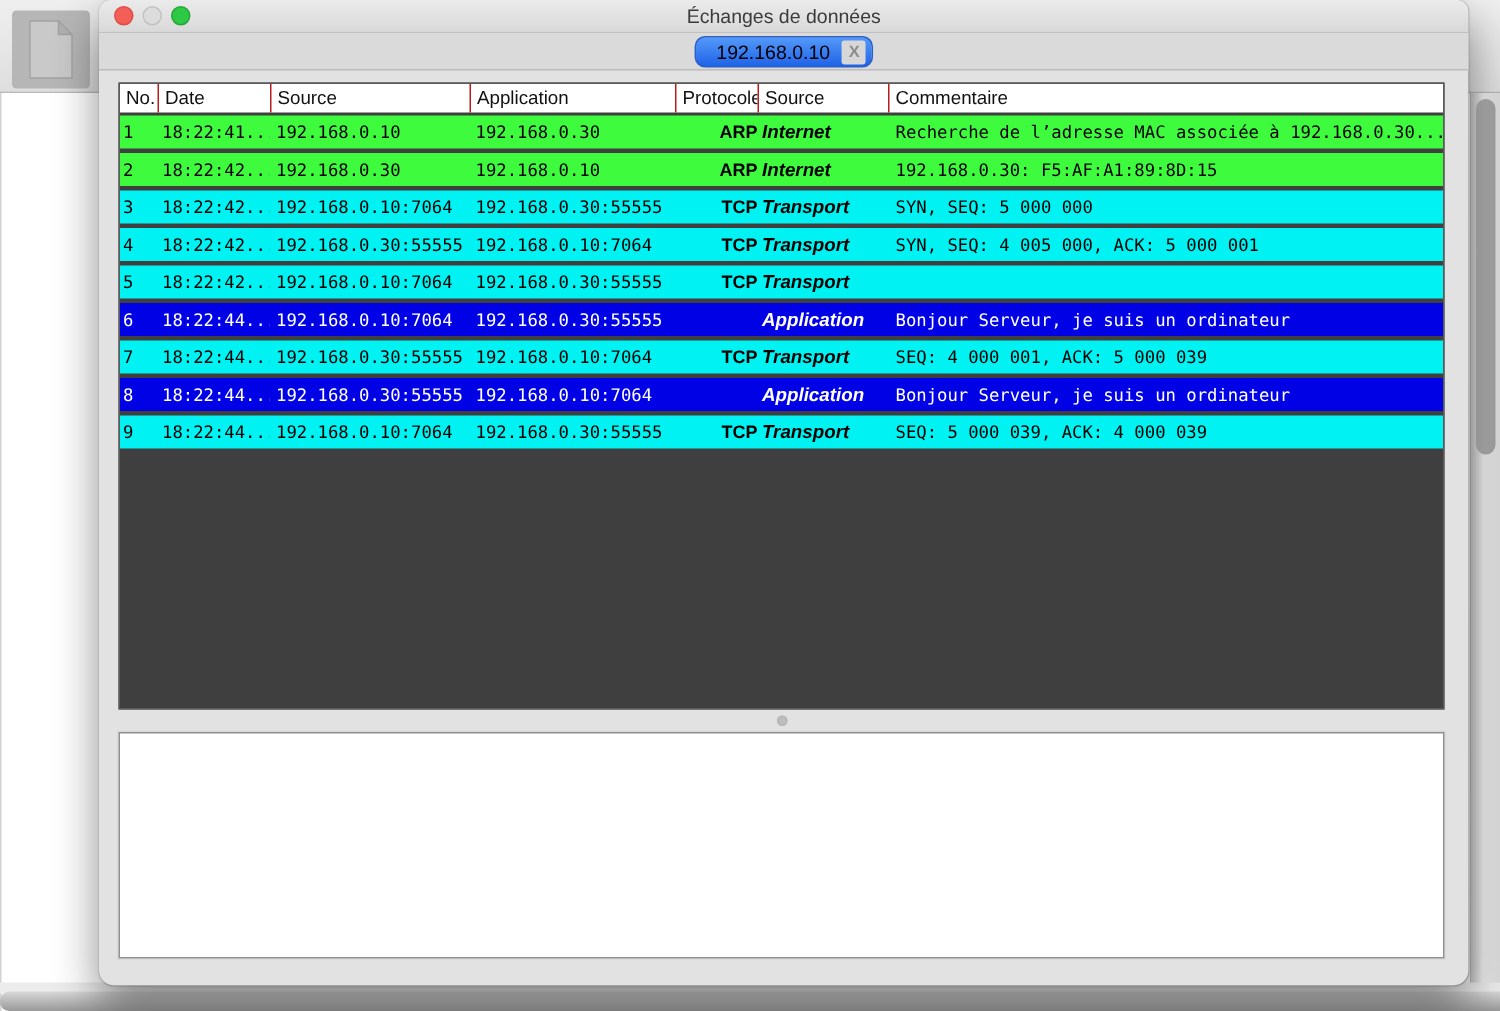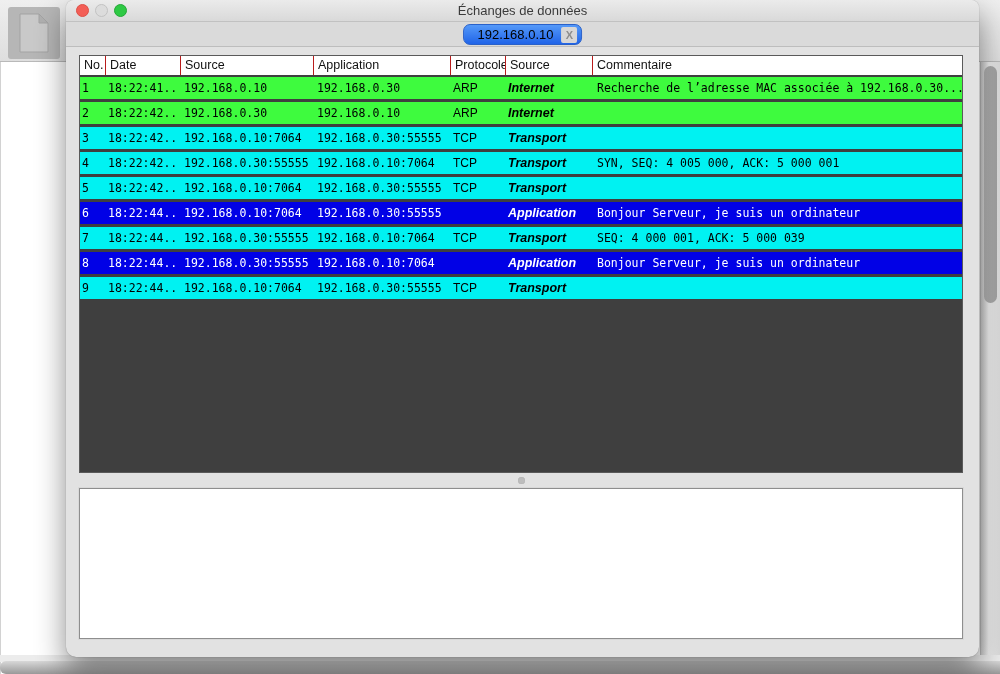--- a/index.html
+++ b/index.html
@@ -64,21 +64,21 @@
   .trow.green { background:var(--green); }
   .trow.cyan  { background:var(--cyan); }
   .trow.blue  { background:var(--blue); color:#fff; }
   .cell { line-height:22px; white-space:nowrap; overflow:hidden;
     font-family:"DejaVu Sans Mono", monospace; font-size:11.5px; }
   .trow.green .cell, .trow.cyan .cell { color:#000; }
   .trow.blue  .cell { color:#fff; }
   .c-no { padding-left:2px; }
   .c-date { padding-left:3px; }
   .c-src, .c-dst { padding-left:4px; }
-  .c-proto { font-family:"Liberation Sans", sans-serif; font-weight:normal; font-size:12px; padding-left:3px; }
+  .c-proto { font-family:"Liberation Sans", sans-serif; font-weight:bold; font-size:12px; padding-left:3px;text-align:right; }
   .c-layer { font-family:"Liberation Sans", sans-serif; font-weight:bold; font-style:italic;
     font-size:12.5px; padding-left:3px; }
   .c-comment { padding-left:5px; }
 
   .splitter { position:absolute; left:1px; top:426px; width:884px; height:15px;
     display:flex; align-items:center; justify-content:center; }
   .splitter-dot { width:7px; height:7px; border-radius:50%; background:#bdbdbd;
     box-shadow:inset 0 0 1px #9a9a9a; }
 
   .detail-panel { position:absolute; left:1px; top:441px; width:884px; height:151px;
@@ -142,28 +142,30 @@
               <div class="cell c-layer">Internet</div>
               <div class="cell c-comment">Recherche de l’adresse MAC associée à 192.168.0.30...</div>
             </div>
             <div class="trow green">
               <div class="cell c-no">2</div>
               <div class="cell c-date">18:22:42....</div>
               <div class="cell c-src">192.168.0.30</div>
               <div class="cell c-dst">192.168.0.10</div>
               <div class="cell c-proto">ARP</div>
               <div class="cell c-layer">Internet</div>
+              <div class="cell c-comment">192.168.0.30: F5:AF:A1:89:8D:15</div>
             </div>
             <div class="trow cyan">
               <div class="cell c-no">3</div>
               <div class="cell c-date">18:22:42....</div>
               <div class="cell c-src">192.168.0.10:7064</div>
               <div class="cell c-dst">192.168.0.30:55555</div>
               <div class="cell c-proto">TCP</div>
               <div class="cell c-layer">Transport</div>
+              <div class="cell c-comment">SYN, SEQ: 5 000 000</div>
             </div>
             <div class="trow cyan">
               <div class="cell c-no">4</div>
               <div class="cell c-date">18:22:42....</div>
               <div class="cell c-src">192.168.0.30:55555</div>
               <div class="cell c-dst">192.168.0.10:7064</div>
               <div class="cell c-proto">TCP</div>
               <div class="cell c-layer">Transport</div>
               <div class="cell c-comment">SYN, SEQ: 4 005 000, ACK: 5 000 001</div>
             </div>
@@ -202,20 +204,21 @@
               <div class="cell c-layer">Application</div>
               <div class="cell c-comment">Bonjour Serveur, je suis un ordinateur</div>
             </div>
             <div class="trow cyan">
               <div class="cell c-no">9</div>
               <div class="cell c-date">18:22:44....</div>
               <div class="cell c-src">192.168.0.10:7064</div>
               <div class="cell c-dst">192.168.0.30:55555</div>
               <div class="cell c-proto">TCP</div>
               <div class="cell c-layer">Transport</div>
+              <div class="cell c-comment">SEQ: 5 000 039, ACK: 4 000 039</div>
             </div>
           </div>
       </div>
 
       <div class="splitter">
         <div class="splitter-dot"></div>
       </div>
 
       <div class="detail-panel"></div>
     </div>

